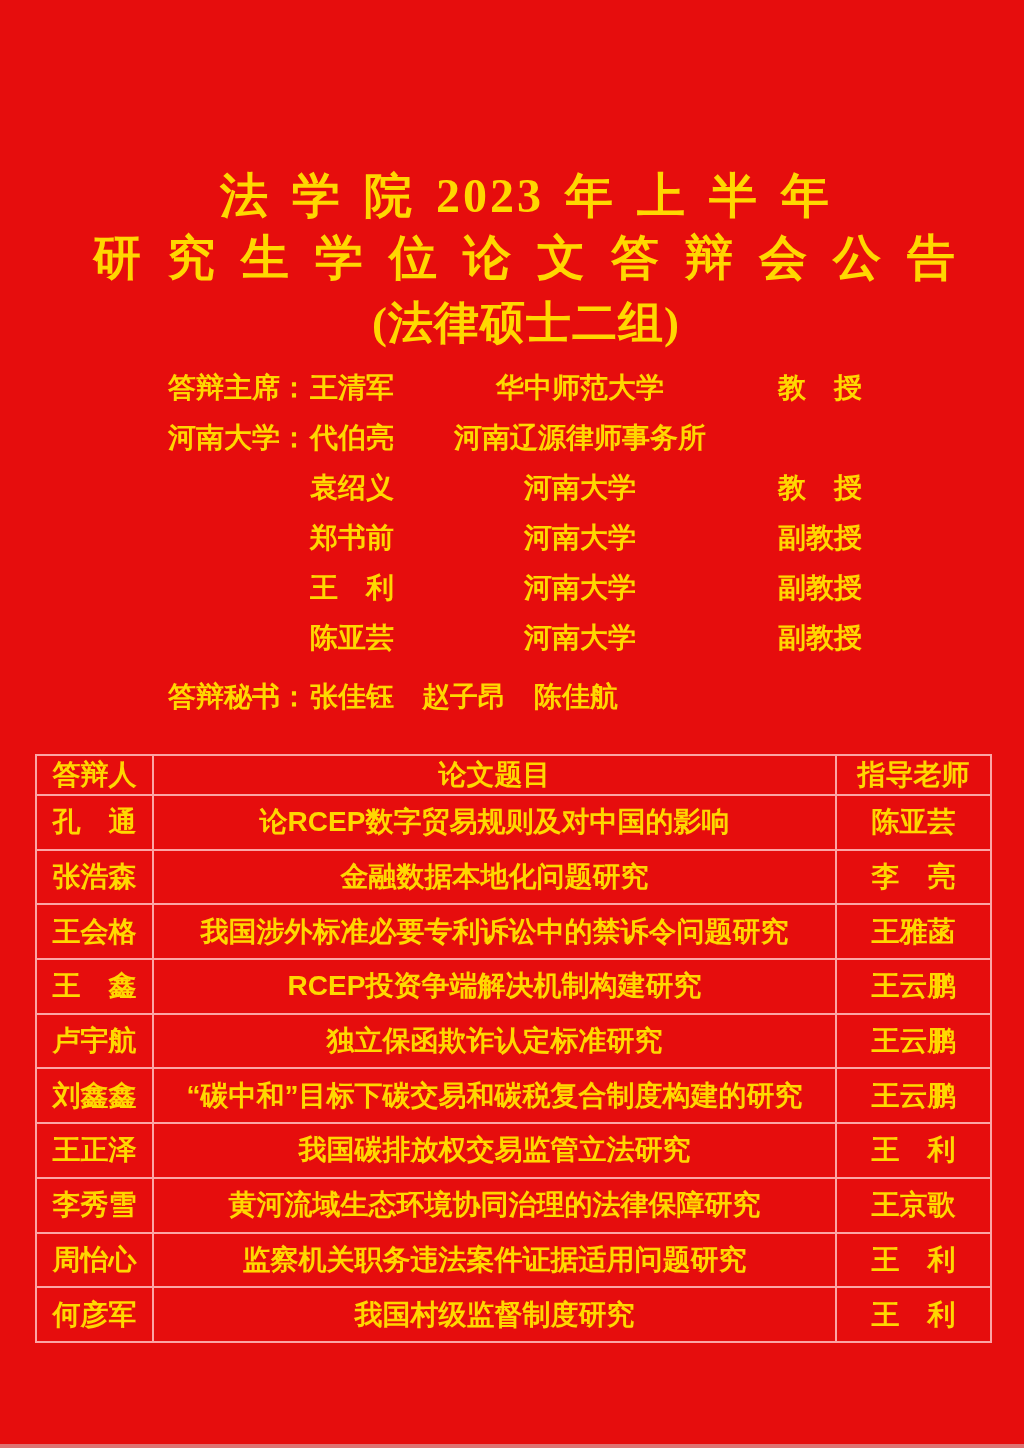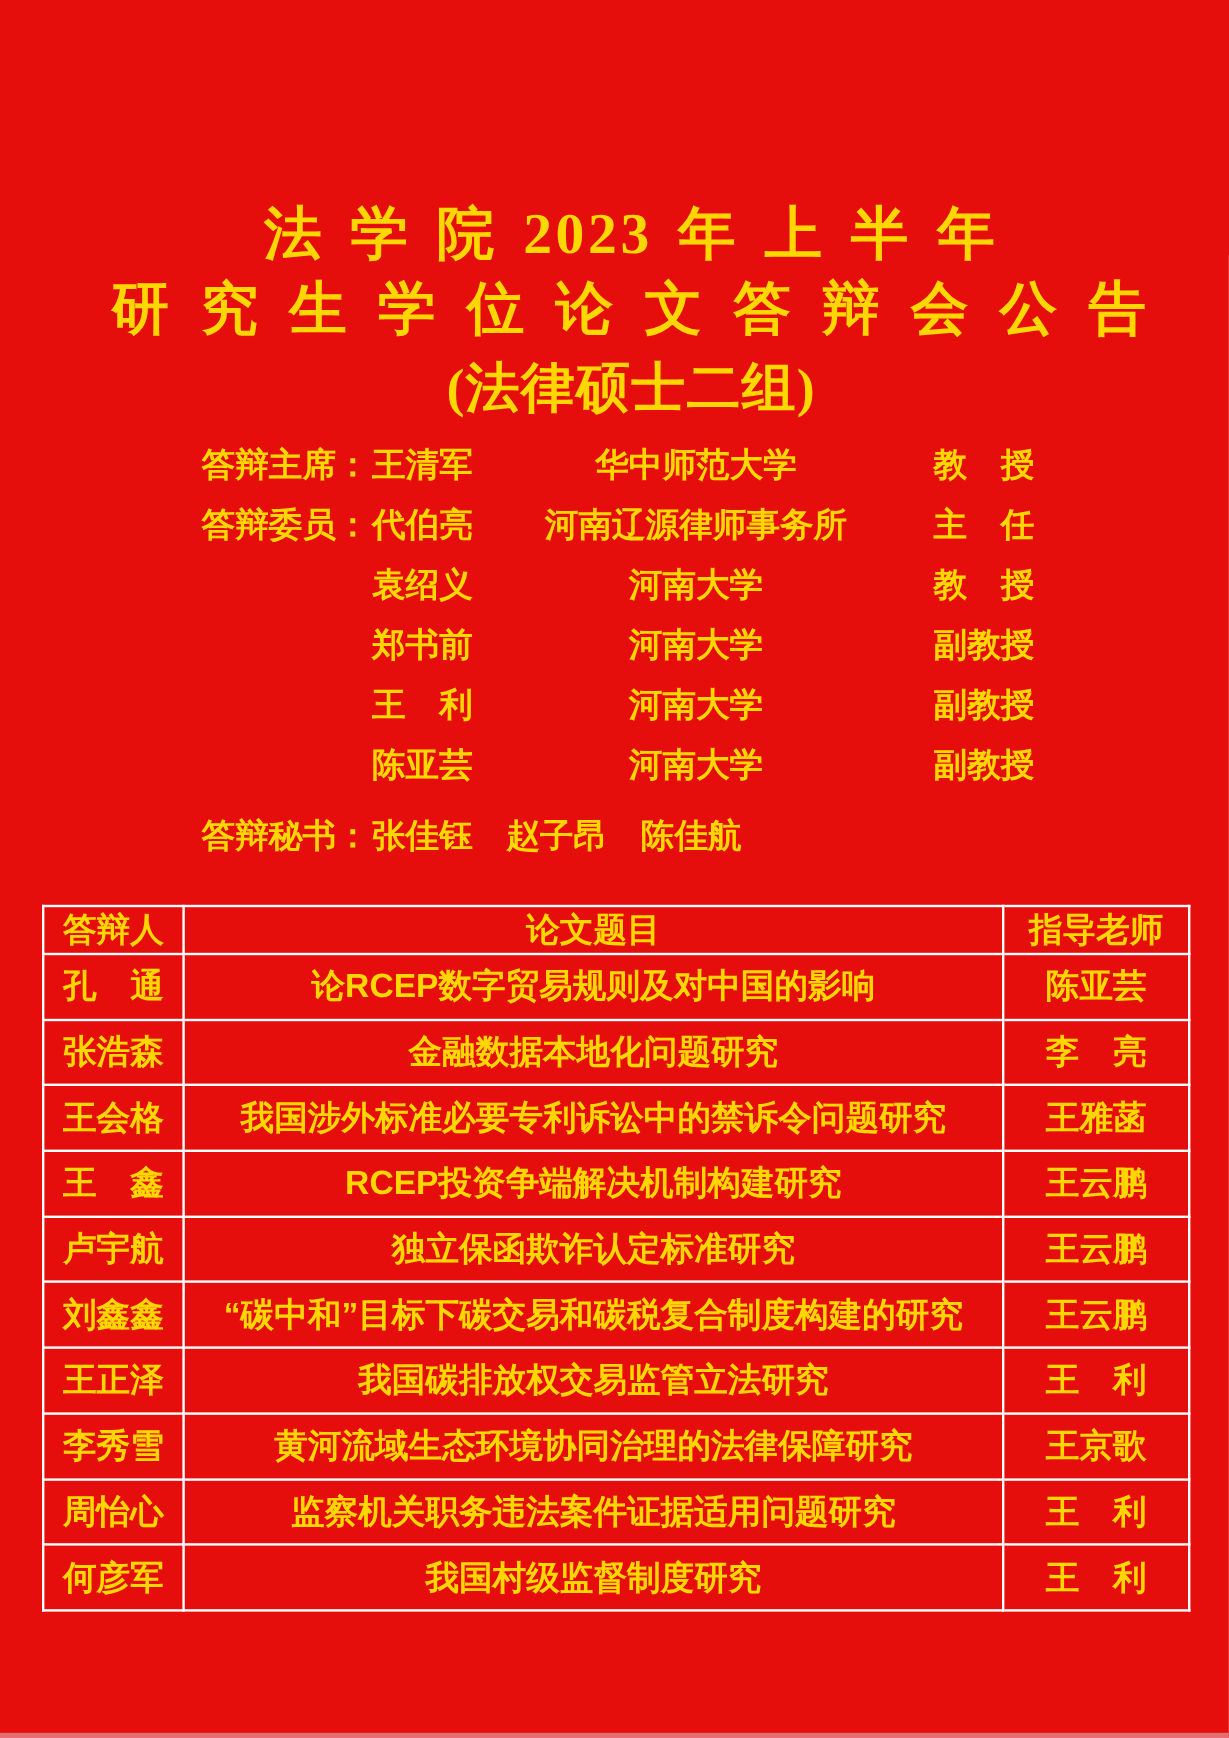--- a/index.html
+++ b/index.html
@@ -78,21 +78,21 @@
     position: absolute;
     left: 35px;
     top: 754px;
     width: 955px;
     height: 589px;
     border-collapse: collapse;
     table-layout: fixed;
   }
   .defense-table th,
   .defense-table td {
-    border: 2px solid #ffffff;
+    border: 2px solid #fca5a5;
     text-align: center;
     vertical-align: middle;
     font-size: 28px;
     font-weight: 700;
     color: #ffd700;
     padding: 0 4px;
     white-space: pre;
     overflow: hidden;
   }
   .defense-table td.thesis-cell { white-space: normal; }
@@ -119,24 +119,23 @@
   </div>
 
   <div class="committee">
     <div class="c-row">
       <span class="c-label">答辩主席：</span>
       <span class="c-name">王清军</span>
       <span class="c-inst">华中师范大学</span>
       <span class="c-rank">教　授</span>
     </div>
     <div class="c-row">
-      <span class="c-label">答辩委员：</span>
+      <span class="c-label">河南大学：</span>
       <span class="c-name">代伯亮</span>
       <span class="c-inst">河南辽源律师事务所</span>
-      <span class="c-rank">主　任</span>
     </div>
     <div class="c-row">
       <span class="c-label"></span>
       <span class="c-name">袁绍义</span>
       <span class="c-inst">河南大学</span>
       <span class="c-rank">教　授</span>
     </div>
     <div class="c-row">
       <span class="c-label"></span>
       <span class="c-name">郑书前</span>

